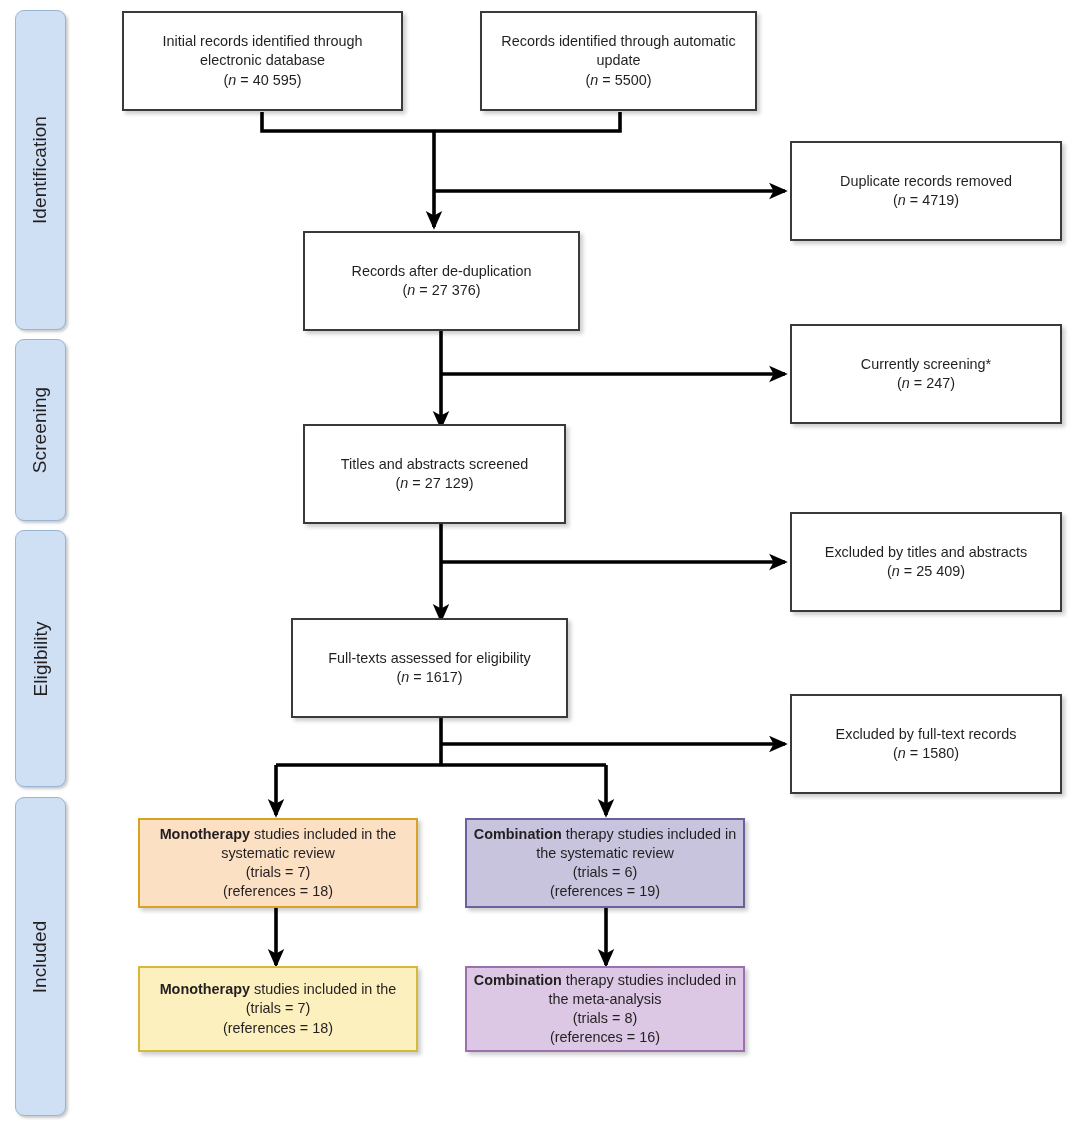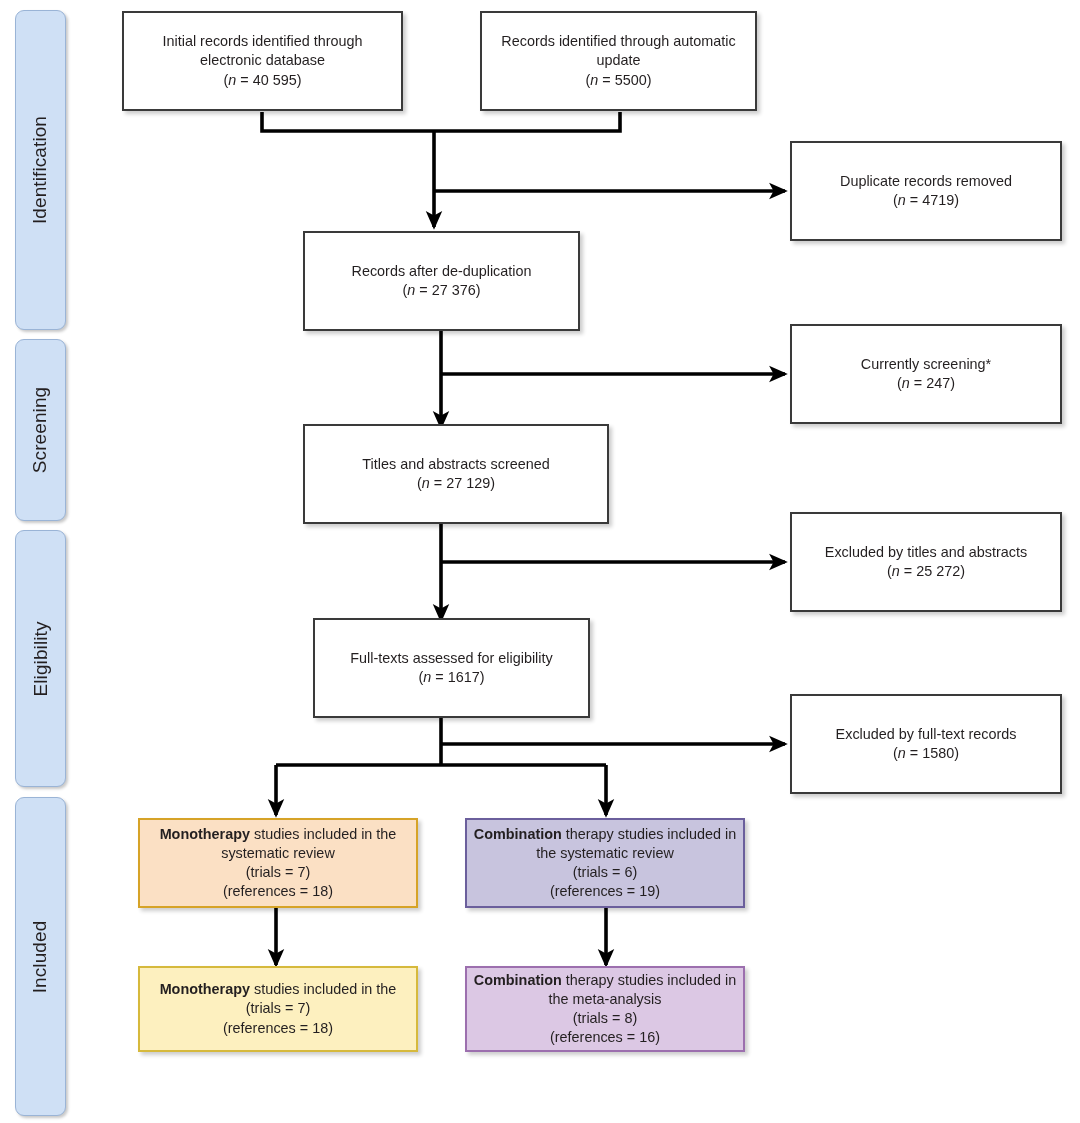--- a/index.html
+++ b/index.html
@@ -154,31 +154,31 @@
   <div class="node" style="left:303px; top:231px; width:277px; height:100px;">
     <span class="ln">Records after de-duplication</span>
     <span class="ln"><span>(</span><span class="ital">n</span><span> = 27 376)</span></span>
   </div>
 
   <div class="node" style="left:790px; top:324px; width:272px; height:100px;">
     <span class="ln">Currently screening*</span>
     <span class="ln"><span>(</span><span class="ital">n</span><span> = 247)</span></span>
   </div>
 
-  <div class="node" style="left:303px; top:424px; width:306px; height:100px;align-items:flex-end;">
+  <div class="node" style="left:303px; top:424px; width:263px; height:100px;align-items:flex-end;">
     <span class="ln">Titles and abstracts screened</span>
     <span class="ln"><span>(</span><span class="ital">n</span><span> = 27 129)</span></span>
   </div>
 
   <div class="node" style="left:790px; top:512px; width:272px; height:100px;">
     <span class="ln">Excluded by titles and abstracts</span>
-    <span class="ln"><span>(</span><span class="ital">n</span><span> = 25 272)</span></span>
-  </div>
-
-  <div class="node" style="left:313px; top:618px; width:277px; height:100px;">
+    <span class="ln"><span>(</span><span class="ital">n</span><span> = 25 409)</span></span>
+  </div>
+
+  <div class="node" style="left:291px; top:618px; width:277px; height:100px;">
     <span class="ln">Full-texts assessed for eligibility</span>
     <span class="ln"><span>(</span><span class="ital">n</span><span> = 1617)</span></span>
   </div>
 
   <div class="node" style="left:790px; top:694px; width:272px; height:100px;">
     <span class="ln">Excluded by full-text records</span>
     <span class="ln"><span>(</span><span class="ital">n</span><span> = 1580)</span></span>
   </div>
 
   <div class="node mono-sr" style="left:138px; top:818px; width:280px; height:90px;">

